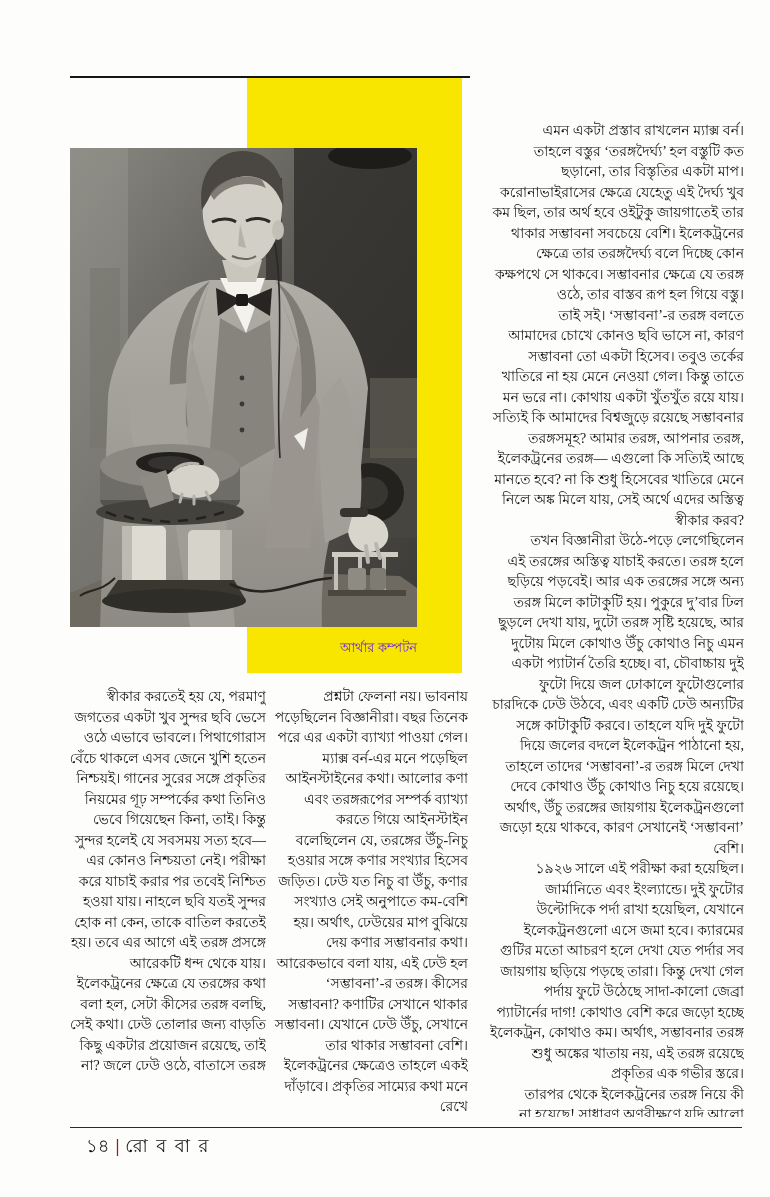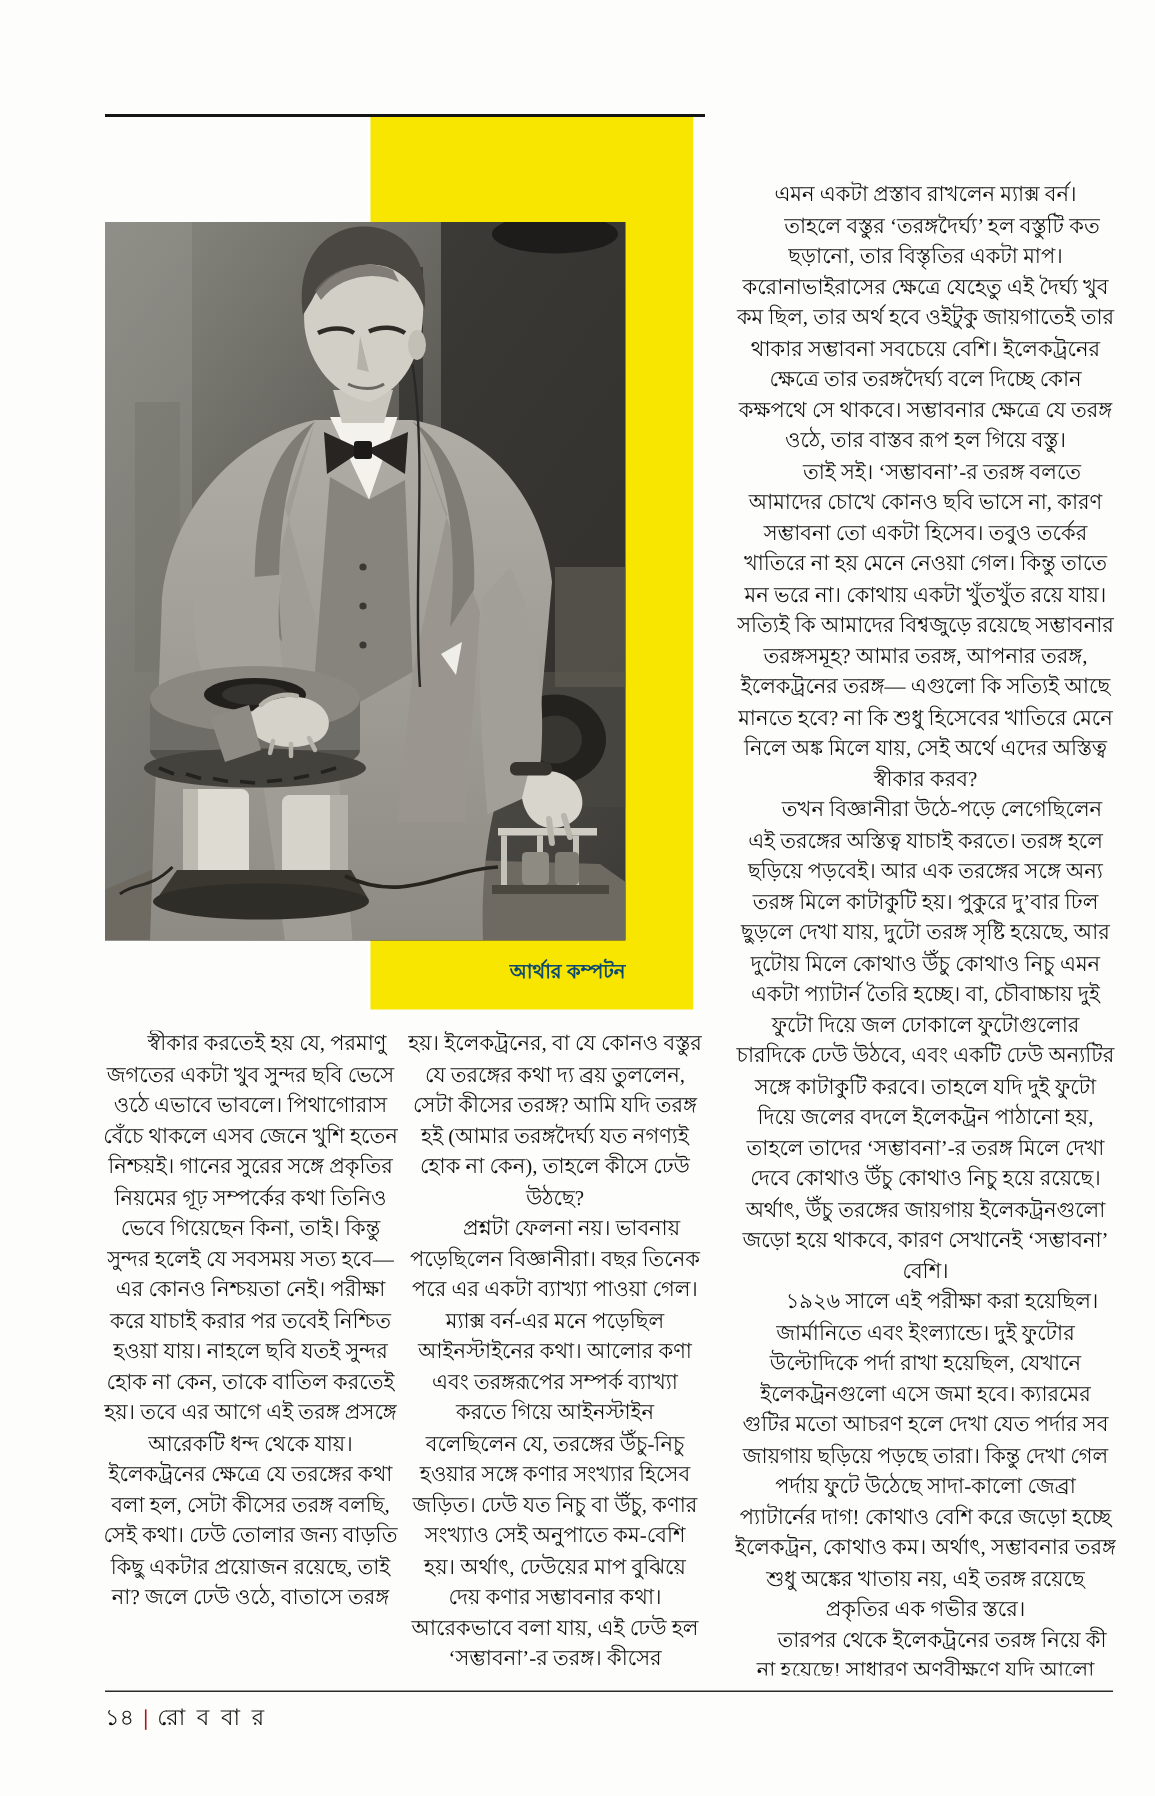--- a/index.html
+++ b/index.html
@@ -11,32 +11,32 @@
     overflow:hidden;
     font-family:"Liberation Serif","DejaVu Serif",serif;
     color:#121212;
   }
   .top-rule{position:absolute;left:70px;top:76px;width:400px;height:2px;background:#151515;}
   .yellow-block{position:absolute;left:247px;top:78px;width:215px;height:595px;background:#f8e600;}
   .photo-frame{position:absolute;left:70px;top:148px;width:347px;height:479px;overflow:hidden;background:#4c4b47;}
   .photo-frame svg{display:block;width:100%;height:100%;}
   .photo-caption{
     position:absolute;left:250px;top:639px;width:167px;
-    text-align:right;font-size:13px;font-weight:bold;line-height:17px;color:#0c4a6e;
+    text-align:right;font-size:13px;font-weight:normal;line-height:17px;color:#6d28d9;
     font-family:"Liberation Sans","DejaVu Sans",sans-serif;
   }
-  .col{position:absolute;font-size:14px;line-height:20.5px;text-align:center;overflow:hidden;}
+  .col{position:absolute;font-size:14px;line-height:20.5px;text-align:right;overflow:hidden;}
   .col-left{left:68px;top:687px;width:198px;height:430px;}
   .col-middle{left:272px;top:687px;width:196px;height:430px;}
   .col-right{left:490px;top:121px;width:254px;height:996px;}
   .col p{margin:0;}
   .col p.indent{text-indent:22px;}
   .bottom-rule{position:absolute;left:70px;top:1127px;width:672px;height:1px;background:#2b2b2b;}
   .footer{
-    position:absolute;left:70px;top:1136px;font-size:15px;line-height:20px;color:#141414;
+    position:absolute;left:86px;top:1136px;font-size:18px;line-height:20px;color:#141414;
     font-family:"Liberation Serif","DejaVu Serif",serif;
   }
   .footer .divider{color:#b01116;padding:0 6px;font-weight:bold;}
   .footer .brand{letter-spacing:2px;}
 </style>
 </head>
 <body>
 
 <div class="page">
 
@@ -161,21 +161,20 @@
       <path d="M70,330 L96,322 104,352 80,360 Z" fill="#8e8b84"></path>
     </svg>
   </div>
 
   <div class="photo-caption">আর্থার কম্পটন</div>
 
   <div class="col col-left">
       <p class="indent">স্বীকার করতেই হয় যে, পরমাণু জগতের একটা খুব সুন্দর ছবি ভেসে ওঠে এভাবে ভাবলে। পিথাগোরাস বেঁচে থাকলে এসব জেনে খুশি হতেন নিশ্চয়ই। গানের সুরের সঙ্গে প্রকৃতির নিয়মের গূঢ় সম্পর্কের কথা তিনিও ভেবে গিয়েছেন কিনা, তাই। কিন্তু সুন্দর হলেই যে সবসময় সত্য হবে— এর কোনও নিশ্চয়তা নেই। পরীক্ষা করে যাচাই করার পর তবেই নিশ্চিত হওয়া যায়। নাহলে ছবি যতই সুন্দর হোক না কেন, তাকে বাতিল করতেই হয়। তবে এর আগে এই তরঙ্গ প্রসঙ্গে আরেকটি ধন্দ থেকে যায়। ইলেকট্রনের ক্ষেত্রে যে তরঙ্গের কথা বলা হল, সেটা কীসের তরঙ্গ বলছি, সেই কথা। ঢেউ তোলার জন্য বাড়তি কিছু একটার প্রয়োজন রয়েছে, তাই না? জলে ঢেউ ওঠে, বাতাসে তরঙ্গ</p>
     </div>
   <div class="col col-middle">
-      <p class="">হয়। ইলেকট্রনের, বা যে কোনও বস্তুর যে তরঙ্গের কথা দ্য ব্রয় তুললেন, সেটা কীসের তরঙ্গ? আমি যদি তরঙ্গ হই (আমার তরঙ্গদৈর্ঘ্য যত নগণ্যই হোক না কেন), তাহলে কীসে ঢেউ উঠছে?</p>
       <p class="indent">প্রশ্নটা ফেলনা নয়। ভাবনায় পড়েছিলেন বিজ্ঞানীরা। বছর তিনেক পরে এর একটা ব্যাখ্যা পাওয়া গেল। ম্যাক্স বর্ন-এর মনে পড়েছিল আইনস্টাইনের কথা। আলোর কণা এবং তরঙ্গরূপের সম্পর্ক ব্যাখ্যা করতে গিয়ে আইনস্টাইন বলেছিলেন যে, তরঙ্গের উঁচু-নিচু হওয়ার সঙ্গে কণার সংখ্যার হিসেব জড়িত। ঢেউ যত নিচু বা উঁচু, কণার সংখ্যাও সেই অনুপাতে কম-বেশি হয়। অর্থাৎ, ঢেউয়ের মাপ বুঝিয়ে দেয় কণার সম্ভাবনার কথা। আরেকভাবে বলা যায়, এই ঢেউ হল ‘সম্ভাবনা’-র তরঙ্গ। কীসের সম্ভাবনা? কণাটির সেখানে থাকার সম্ভাবনা। যেখানে ঢেউ উঁচু, সেখানে তার থাকার সম্ভাবনা বেশি। ইলেকট্রনের ক্ষেত্রেও তাহলে একই দাঁড়াবে। প্রকৃতির সাম্যের কথা মনে রেখে</p>
     </div>
   <div class="col col-right">
       <p class="">এমন একটা প্রস্তাব রাখলেন ম্যাক্স বর্ন।</p>
       <p class="indent">তাহলে বস্তুর ‘তরঙ্গদৈর্ঘ্য’ হল বস্তুটি কত ছড়ানো, তার বিস্তৃতির একটা মাপ। করোনাভাইরাসের ক্ষেত্রে যেহেতু এই দৈর্ঘ্য খুব কম ছিল, তার অর্থ হবে ওইটুকু জায়গাতেই তার থাকার সম্ভাবনা সবচেয়ে বেশি। ইলেকট্রনের ক্ষেত্রে তার তরঙ্গদৈর্ঘ্য বলে দিচ্ছে কোন কক্ষপথে সে থাকবে। সম্ভাবনার ক্ষেত্রে যে তরঙ্গ ওঠে, তার বাস্তব রূপ হল গিয়ে বস্তু।</p>
       <p class="indent">তাই সই। ‘সম্ভাবনা’-র তরঙ্গ বলতে আমাদের চোখে কোনও ছবি ভাসে না, কারণ সম্ভাবনা তো একটা হিসেব। তবুও তর্কের খাতিরে না হয় মেনে নেওয়া গেল। কিন্তু তাতে মন ভরে না। কোথায় একটা খুঁতখুঁত রয়ে যায়। সত্যিই কি আমাদের বিশ্বজুড়ে রয়েছে সম্ভাবনার তরঙ্গসমূহ? আমার তরঙ্গ, আপনার তরঙ্গ, ইলেকট্রনের তরঙ্গ— এগুলো কি সত্যিই আছে মানতে হবে? না কি শুধু হিসেবের খাতিরে মেনে নিলে অঙ্ক মিলে যায়, সেই অর্থে এদের অস্তিত্ব স্বীকার করব?</p>
       <p class="indent">তখন বিজ্ঞানীরা উঠে-পড়ে লেগেছিলেন এই তরঙ্গের অস্তিত্ব যাচাই করতে। তরঙ্গ হলে ছড়িয়ে পড়বেই। আর এক তরঙ্গের সঙ্গে অন্য তরঙ্গ মিলে কাটাকুটি হয়। পুকুরে দু’বার ঢিল ছুড়লে দেখা যায়, দুটো তরঙ্গ সৃষ্টি হয়েছে, আর দুটোয় মিলে কোথাও উঁচু কোথাও নিচু এমন একটা প্যাটার্ন তৈরি হচ্ছে। বা, চৌবাচ্চায় দুই ফুটো দিয়ে জল ঢোকালে ফুটোগুলোর চারদিকে ঢেউ উঠবে, এবং একটি ঢেউ অন্যটির সঙ্গে কাটাকুটি করবে। তাহলে যদি দুই ফুটো দিয়ে জলের বদলে ইলেকট্রন পাঠানো হয়, তাহলে তাদের ‘সম্ভাবনা’-র তরঙ্গ মিলে দেখা দেবে কোথাও উঁচু কোথাও নিচু হয়ে রয়েছে। অর্থাৎ, উঁচু তরঙ্গের জায়গায় ইলেকট্রনগুলো জড়ো হয়ে থাকবে, কারণ সেখানেই ‘সম্ভাবনা’ বেশি।</p>
       <p class="indent">১৯২৬ সালে এই পরীক্ষা করা হয়েছিল। জার্মানিতে এবং ইংল্যান্ডে। দুই ফুটোর উল্টোদিকে পর্দা রাখা হয়েছিল, যেখানে ইলেকট্রনগুলো এসে জমা হবে। ক্যারমের গুটির মতো আচরণ হলে দেখা যেত পর্দার সব জায়গায় ছড়িয়ে পড়ছে তারা। কিন্তু দেখা গেল পর্দায় ফুটে উঠেছে সাদা-কালো জেব্রা প্যাটার্নের দাগ! কোথাও বেশি করে জড়ো হচ্ছে ইলেকট্রন, কোথাও কম। অর্থাৎ, সম্ভাবনার তরঙ্গ শুধু অঙ্কের খাতায় নয়, এই তরঙ্গ রয়েছে প্রকৃতির এক গভীর স্তরে।</p>
       <p class="indent">তারপর থেকে ইলেকট্রনের তরঙ্গ নিয়ে কী না হয়েছে! সাধারণ অণুবীক্ষণে যদি আলো ব্যবহার করা যায়, তাহলে ইলেকট্রনের তরঙ্গ দিয়েও সূক্ষ্ম ছবি তোলা যাবে না কেন? আলবাত যাবে! দেখা গেল ইলেকট্রন মাইক্রোস্কোপ দিয়ে আরও বিশদ ছবি উঠে আসছে। করোনাভাইরাসের ছবিও তোলা হয়েছে। সম্ভাবনার তরঙ্গ ঢেউ তুলেছে প্রযুক্তির জগতে।</p>
     </div>

